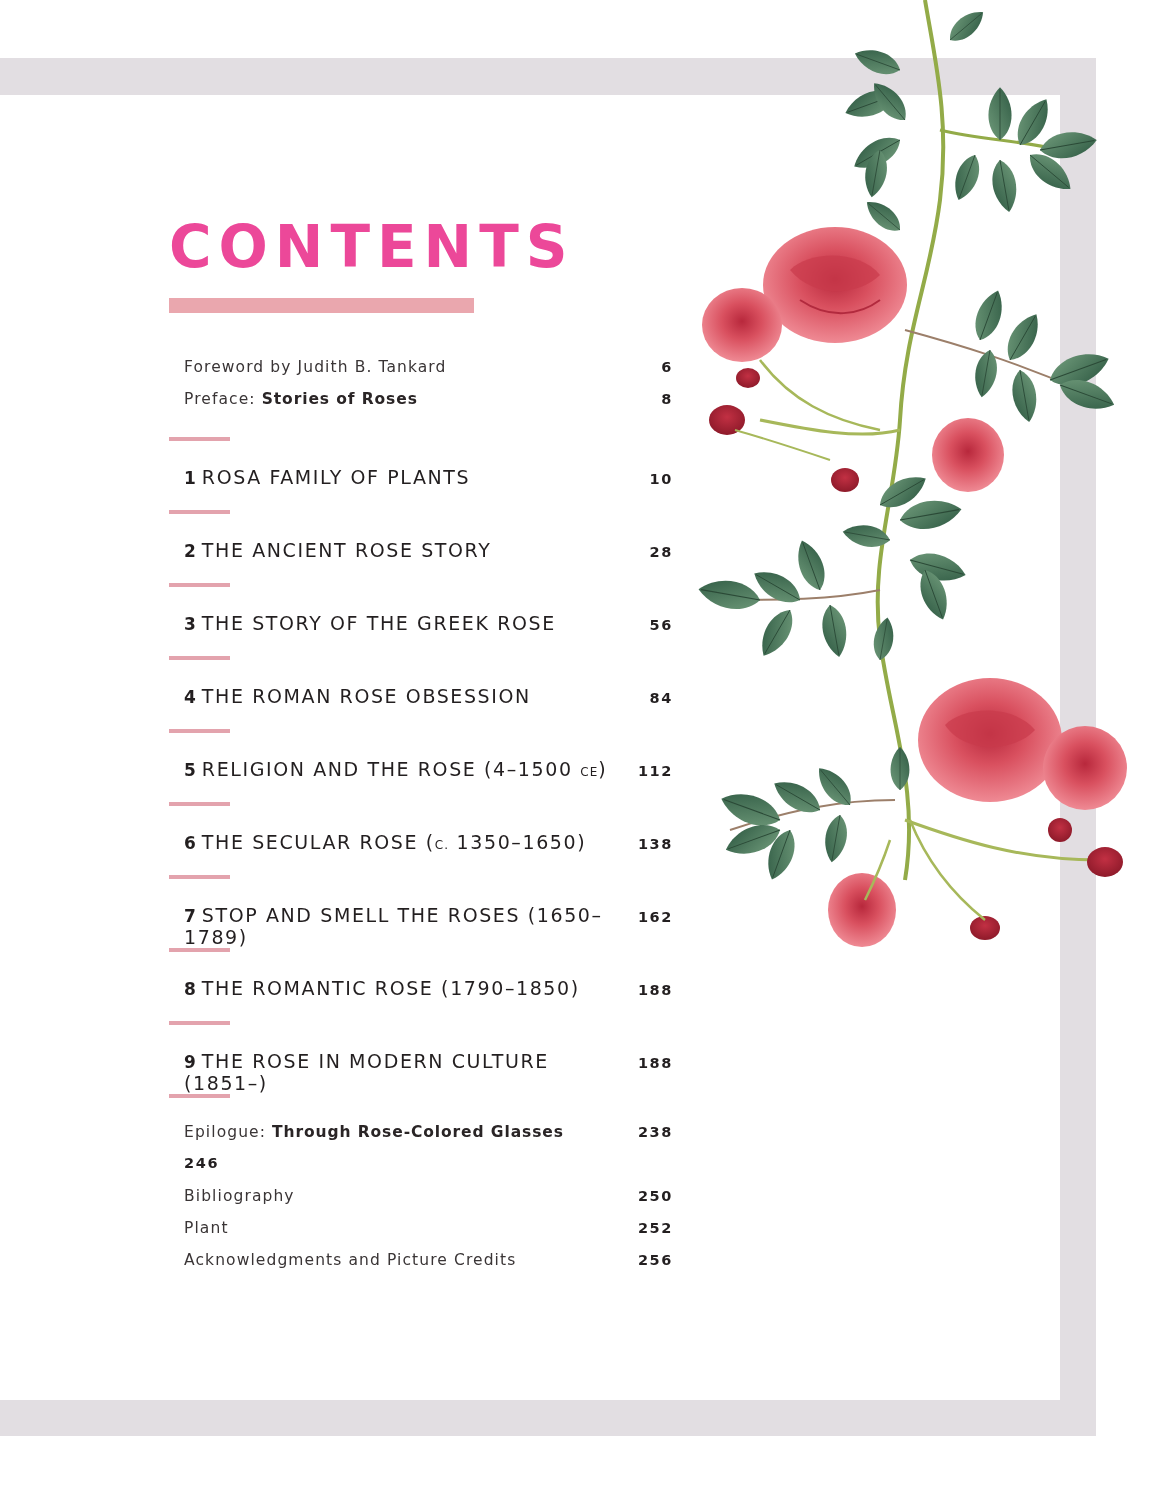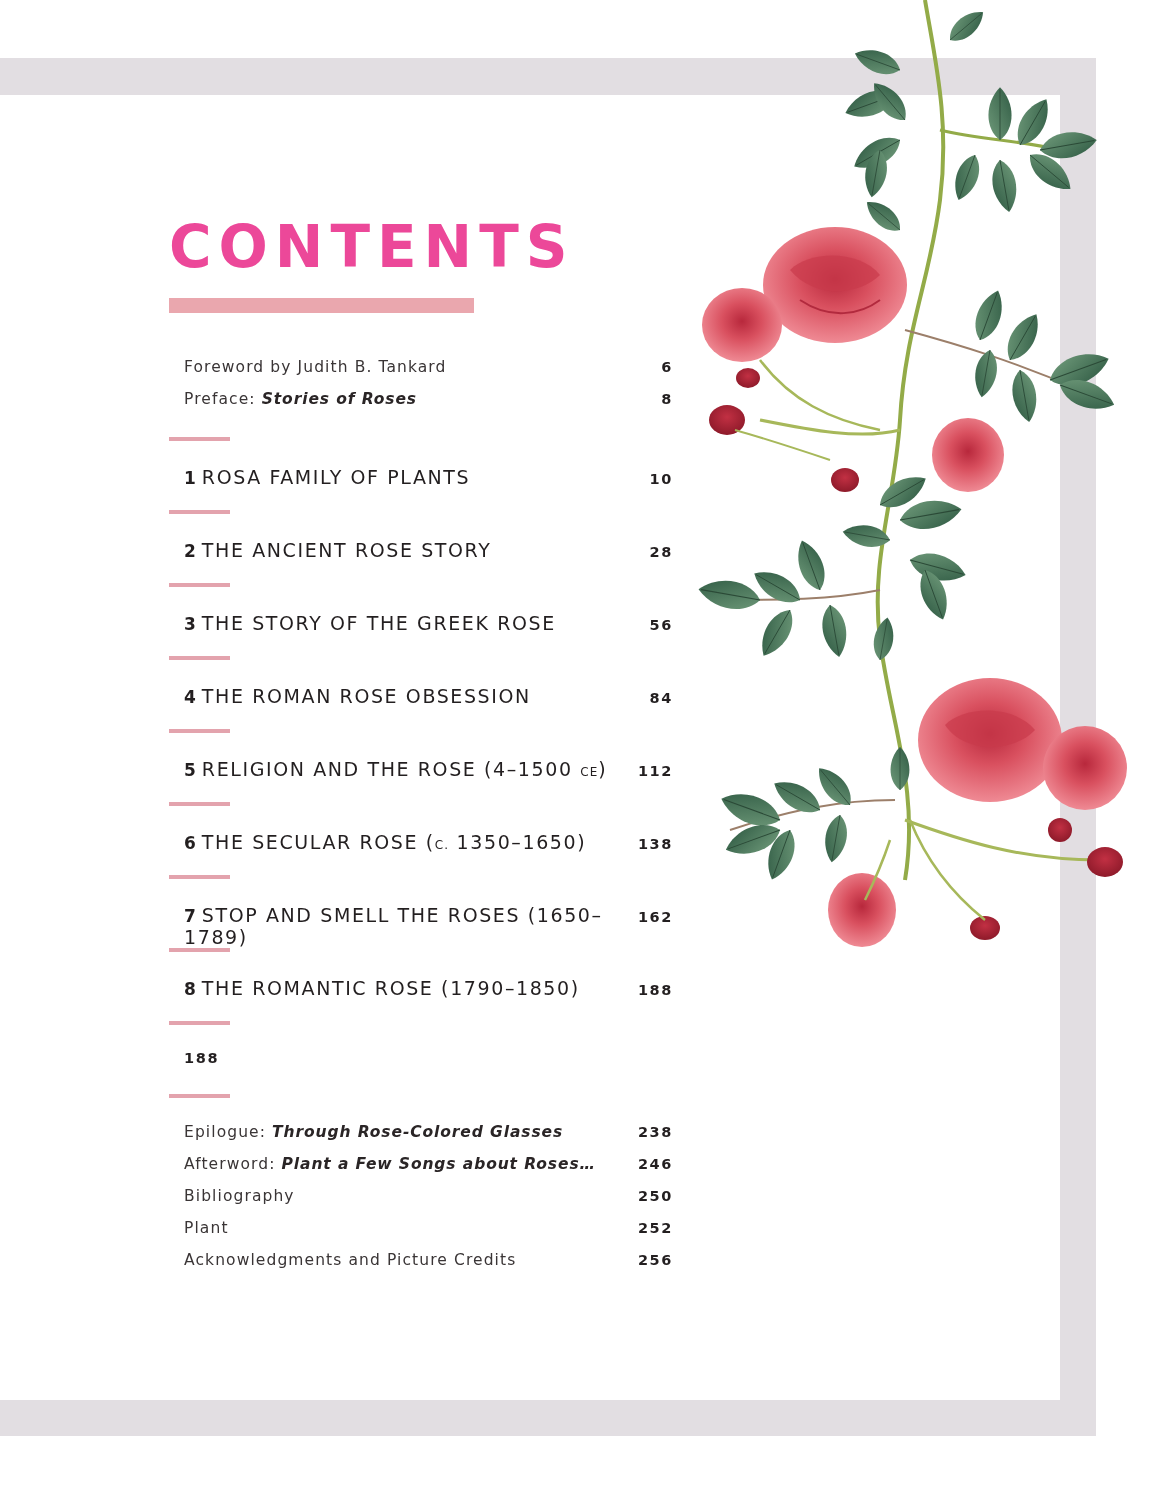--- a/index.html
+++ b/index.html
@@ -12,21 +12,21 @@
 
   .title { position: absolute; left: 169px; top: 212px; margin: 0;
            font-family: "DejaVu Sans", sans-serif; font-weight: bold; font-size: 58px;
            letter-spacing: 7px; color: #ec4899; line-height: 70px; }
   .title-bar { position: absolute; left: 169px; top: 298px; width: 305px; height: 15px; background: #eaa7ae; }
 
   .toc { position: absolute; left: 169px; top: 0; width: 489px; }
   .row { position: absolute; left: 0; width: 489px; height: 22px; display: flex;
          justify-content: space-between; align-items: baseline; margin-left: 15px; }
   .minor .lbl { font-size: 15.5px; letter-spacing: 1.1px; color: #3a3536; }
-  .minor .lbl b { font-weight: bold; color: #2a2526; letter-spacing: 0.9px; font-weight: 600; font-style: italic; }
+  .minor .lbl b { font-weight: bold; color: #2a2526; letter-spacing: 0.9px; font-weight: 600; }
   .pg { font-size: 14.5px; font-weight: bold; letter-spacing: 1.6px; color: #231f20; }
   .chap .num { font-size: 17px; font-weight: bold; margin-right: 6px; }
   .chap .ttl { font-size: 19px; letter-spacing: 1.6px; color: #231f20; }
   .chap .sc { font-size: 12px; letter-spacing: 1px; }
   .divider { position: absolute; left: 0; width: 61px; height: 4px; background: #e3a3ad; }
 
   .flower { position: absolute; left: 680px; top: 0; width: 478px; height: 960px; }
 </style>
 </head>
 <body>
@@ -93,30 +93,30 @@
   </div>
   <div class="divider" style="top:948px"></div>
 
   <div class="row chap" style="top:977px">
     <span><span class="num">8</span><span class="ttl">THE ROMANTIC ROSE (1790–1850)</span></span>
     <span class="pg">188</span>
   </div>
   <div class="divider" style="top:1021px"></div>
 
   <div class="row chap" style="top:1050px">
+    <span><span class="num">9</span><span class="ttl">THE ROSE IN MODERN CULTURE (1851–)</span></span>
     <span class="pg">188</span>
   </div>
   <div class="divider" style="top:1094px"></div>
 
   <div class="row minor" style="top:1123px">
     <span class="lbl"><span>Epilogue: </span><b>Through Rose-Colored Glasses</b></span>
     <span class="pg">238</span>
   </div>
   <div class="row minor" style="top:1155px">
-    <span class="lbl"><span>Afterword: </span><b>Plant a Few Songs about Roses…</b></span>
     <span class="pg">246</span>
   </div>
   <div class="row minor" style="top:1187px">
     <span class="lbl"><span>Bibliography</span><b></b></span>
     <span class="pg">250</span>
   </div>
   <div class="row minor" style="top:1219px">
     <span class="lbl"><span>Plant</span><b></b></span>
     <span class="pg">252</span>
   </div>

